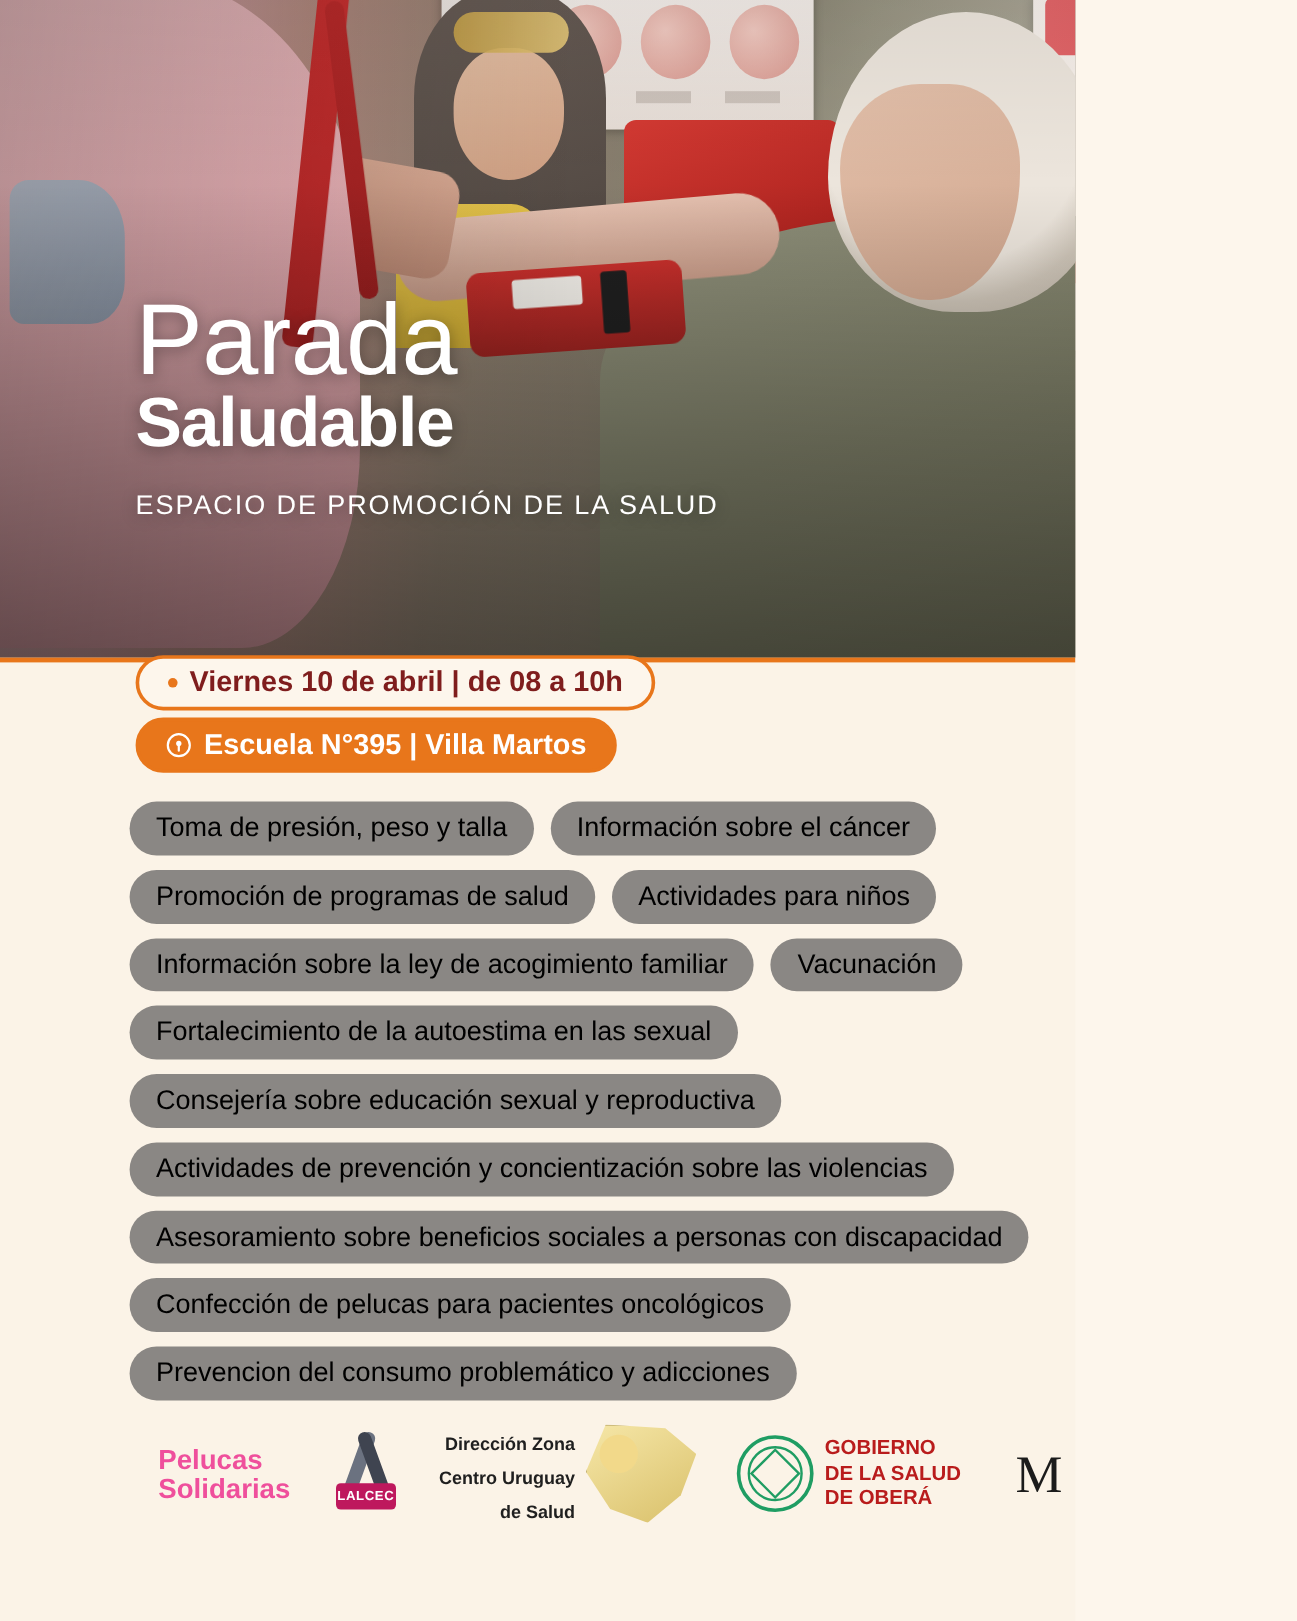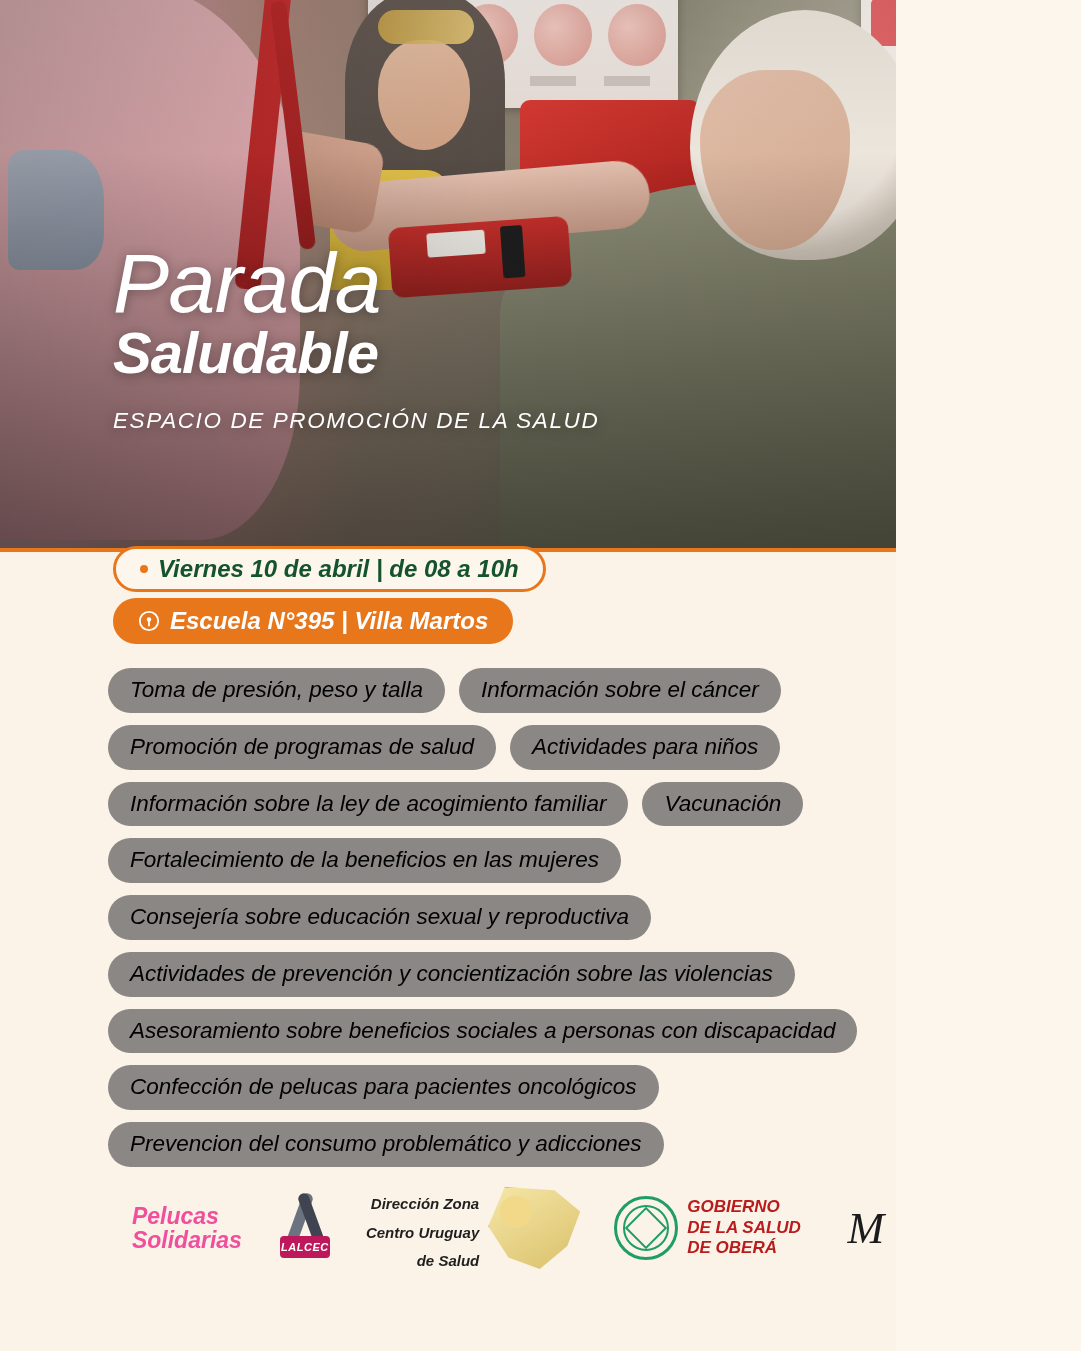--- a/index.html
+++ b/index.html
@@ -11,21 +11,20 @@
     background: #fdf6ec;
     overflow: hidden;
   }
 
   .poster {
     position: relative;
     width: 896px;
     height: 1351px;
     background: #fbf3e7;
     overflow: hidden;
-    font-style: italic;
   }
 
   
   .photo {
     position: absolute;
     left: 0; top: 0;
     width: 1081px;
     height: 548px;
     overflow: hidden;
     background: #6e6256;
@@ -211,21 +210,21 @@
   }
 
   
   .when, .where {
     position: absolute;
     display: inline-flex;
     align-items: center;
     gap: 10px;
     background: #fdf6ec;
     border: 3px solid #e8761b;
-    color: #14532d;
+    color: #7f1d1d;
     border-radius: 32px;
     font-weight: bold;
     white-space: nowrap;
   }
   .when {
     left: 113px; top: 546px;
     height: 46px;
     padding: 0 24px;
     font-size: 24px;
   }
@@ -406,21 +405,21 @@
     <span>Escuela N°395 | Villa Martos</span>
   </div>
 
   <div class="tags">
     <span class="tag">Toma de presión, peso y talla</span>
     <span class="tag">Información sobre el cáncer</span>
     <span class="tag">Promoción de programas de salud</span>
     <span class="tag">Actividades para niños</span>
     <span class="tag">Información sobre la ley de acogimiento familiar</span>
     <span class="tag">Vacunación</span>
-    <span class="tag">Fortalecimiento de la beneficios en las mujeres</span>
+    <span class="tag">Fortalecimiento de la autoestima en las sexual</span>
     <span class="tag">Consejería sobre educación sexual y reproductiva</span>
     <span class="tag">Actividades de prevención y concientización sobre las violencias</span>
     <span class="tag">Asesoramiento sobre beneficios sociales a personas con discapacidad</span>
     <span class="tag">Confección de pelucas para pacientes oncológicos</span>
     <span class="tag">Prevencion del consumo problemático y adicciones</span>
   </div>
 
   <div class="logos">
 
     <div class="logo">

